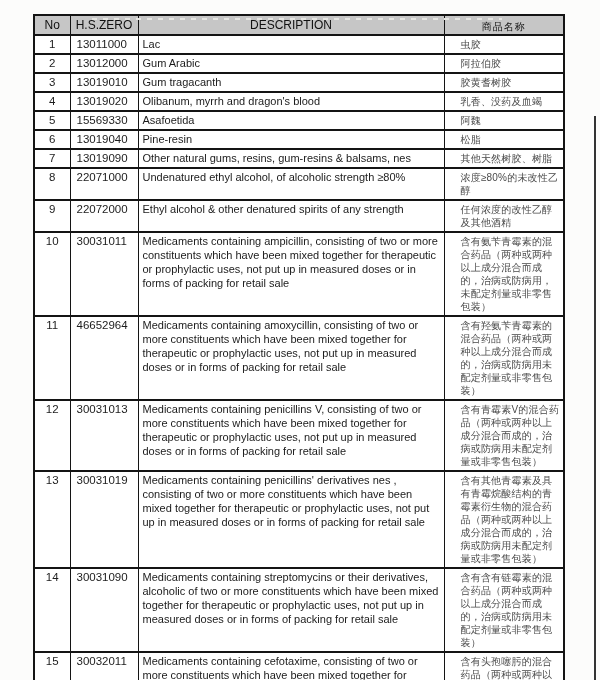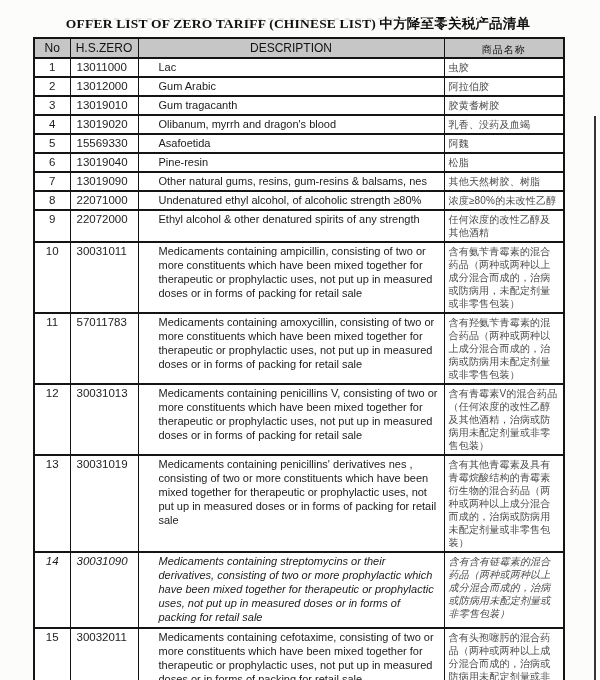--- a/index.html
+++ b/index.html
@@ -68,55 +68,54 @@
     padding: 1px 0 2px 0;
   }
   td.cell-hs {
     font-size: 11.5px;
     line-height: 14px;
     padding: 1px 2px 2px 6px;
   }
   td.cell-desc {
     font-size: 11px;
     line-height: 14px;
-    padding: 1px 4px 2px 20px;
+    padding: 1px 4px 2px 4px;
     color: #1b1b1b;
   }
   td.cell-cn {
     font-size: 10px;
     line-height: 13px;
     letter-spacing: 0.2px;
-    padding: 2px 3px 2px 4px;
+    padding: 2px 3px 2px 16px;
     color: #4a4a4a;
   }
   tr.row-9  td { height: 22px; }
   tr.row-10 td { height: 56px; margin-left: 12px; }
   tr.row-11 td { height: 58px; }
   tr.row-12 td { height: 56px; margin-top: 20px; }
   tr.row-13 td { height: 74px; margin-left: 6px; }
-  tr.row-14 td { height: 70px; font-style: italic; }
+  tr.row-14 td { height: 70px; }
   tr.row-15 td { height: 56px; }
   .scan-edge {
     position: absolute;
     left: 594px; top: 116px;
     width: 2px; height: 564px;
     background: #343434;
   }
   .scan-smudge {
     position: absolute;
     left: 92px; top: 18px;
     width: 410px; height: 2px;
     background: repeating-linear-gradient(90deg, #e6e6e2 0 5px, rgba(0,0,0,0) 5px 11px);
   }
 </style>
 </head>
 <body>
 
 <div class="page">
-  <div class="doc-title">OFFER LIST OF ZERO TARIFF (CHINESE LIST) 中方降至零关税产品清单</div>
   <table class="tariff">
     <colgroup>
       <col class="c-no">
         <col class="c-hs">
         <col class="c-desc">
         <col class="c-cn">
     </colgroup>
     <thead>
       <tr>
         <th class="h-no">No</th>
@@ -181,40 +180,40 @@
           <td class="cell-cn">任何浓度的改性乙醇及其他酒精</td>
         </tr>
         <tr class="row-10">
           <td class="cell-no">10</td>
           <td class="cell-hs">30031011</td>
           <td class="cell-desc">Medicaments containing ampicillin, consisting of two or more constituents which have been mixed together for therapeutic or prophylactic uses, not put up in measured doses or in forms of packing for retail sale</td>
           <td class="cell-cn">含有氨苄青霉素的混合药品（两种或两种以上成分混合而成的，治病或防病用，未配定剂量或非零售包装）</td>
         </tr>
         <tr class="row-11">
           <td class="cell-no">11</td>
-          <td class="cell-hs">57011783</td>
+          <td class="cell-hs">46652964</td>
           <td class="cell-desc">Medicaments containing amoxycillin, consisting of two or more constituents which have been mixed together for therapeutic or prophylactic uses, not put up in measured doses or in forms of packing for retail sale</td>
           <td class="cell-cn">含有羟氨苄青霉素的混合药品（两种或两种以上成分混合而成的，治病或防病用未配定剂量或非零售包装）</td>
         </tr>
         <tr class="row-12">
           <td class="cell-no">12</td>
           <td class="cell-hs">30031013</td>
           <td class="cell-desc">Medicaments containing penicillins V, consisting of two or more constituents which have been mixed together for therapeutic or prophylactic uses, not put up in measured doses or in forms of packing for retail sale</td>
-          <td class="cell-cn">含有青霉素V的混合药品（任何浓度的改性乙醇及其他酒精，治病或防病用未配定剂量或非零售包装）</td>
+          <td class="cell-cn">含有青霉素V的混合药品（两种或两种以上成分混合而成的，治病或防病用未配定剂量或非零售包装）</td>
         </tr>
         <tr class="row-13">
           <td class="cell-no">13</td>
           <td class="cell-hs">30031019</td>
           <td class="cell-desc">Medicaments containing penicillins' derivatives nes , consisting of two or more constituents which have been mixed together for therapeutic or prophylactic uses, not put up in measured doses or in forms of packing for retail sale</td>
           <td class="cell-cn">含有其他青霉素及具有青霉烷酸结构的青霉素衍生物的混合药品（两种或两种以上成分混合而成的，治病或防病用未配定剂量或非零售包装）</td>
         </tr>
         <tr class="row-14">
           <td class="cell-no">14</td>
           <td class="cell-hs">30031090</td>
-          <td class="cell-desc">Medicaments containing streptomycins or their derivatives, consisting of two or more prophylactic which have been mixed together for therapeutic or prophylactic uses, not put up in measured doses or in forms of packing for retail sale</td>
+          <td class="cell-desc">Medicaments containing streptomycins or their derivatives, alcoholic of two or more constituents which have been mixed together for therapeutic or prophylactic uses, not put up in measured doses or in forms of packing for retail sale</td>
           <td class="cell-cn">含有含有链霉素的混合药品（两种或两种以上成分混合而成的，治病或防病用未配定剂量或非零售包装）</td>
         </tr>
         <tr class="row-15">
           <td class="cell-no">15</td>
           <td class="cell-hs">30032011</td>
           <td class="cell-desc">Medicaments containing cefotaxime, consisting of two or more constituents which have been mixed together for therapeutic or prophylactic uses, not put up in measured doses or in forms of packing for retail sale</td>
           <td class="cell-cn">含有头孢噻肟的混合药品（两种或两种以上成分混合而成的，治病或防病用未配定剂量或非零售包装）</td>
         </tr>
       </tbody>
   </table>

